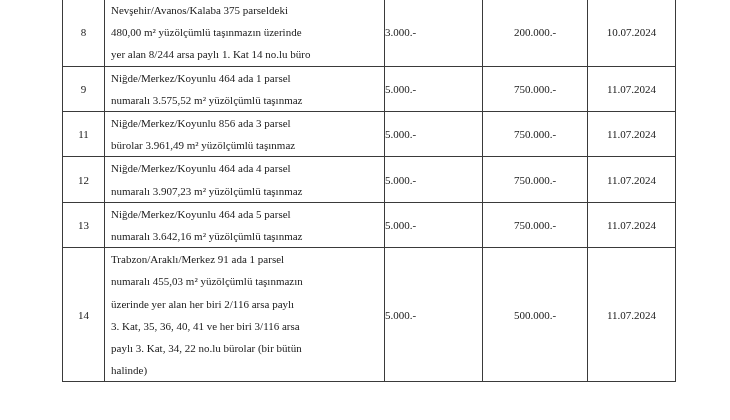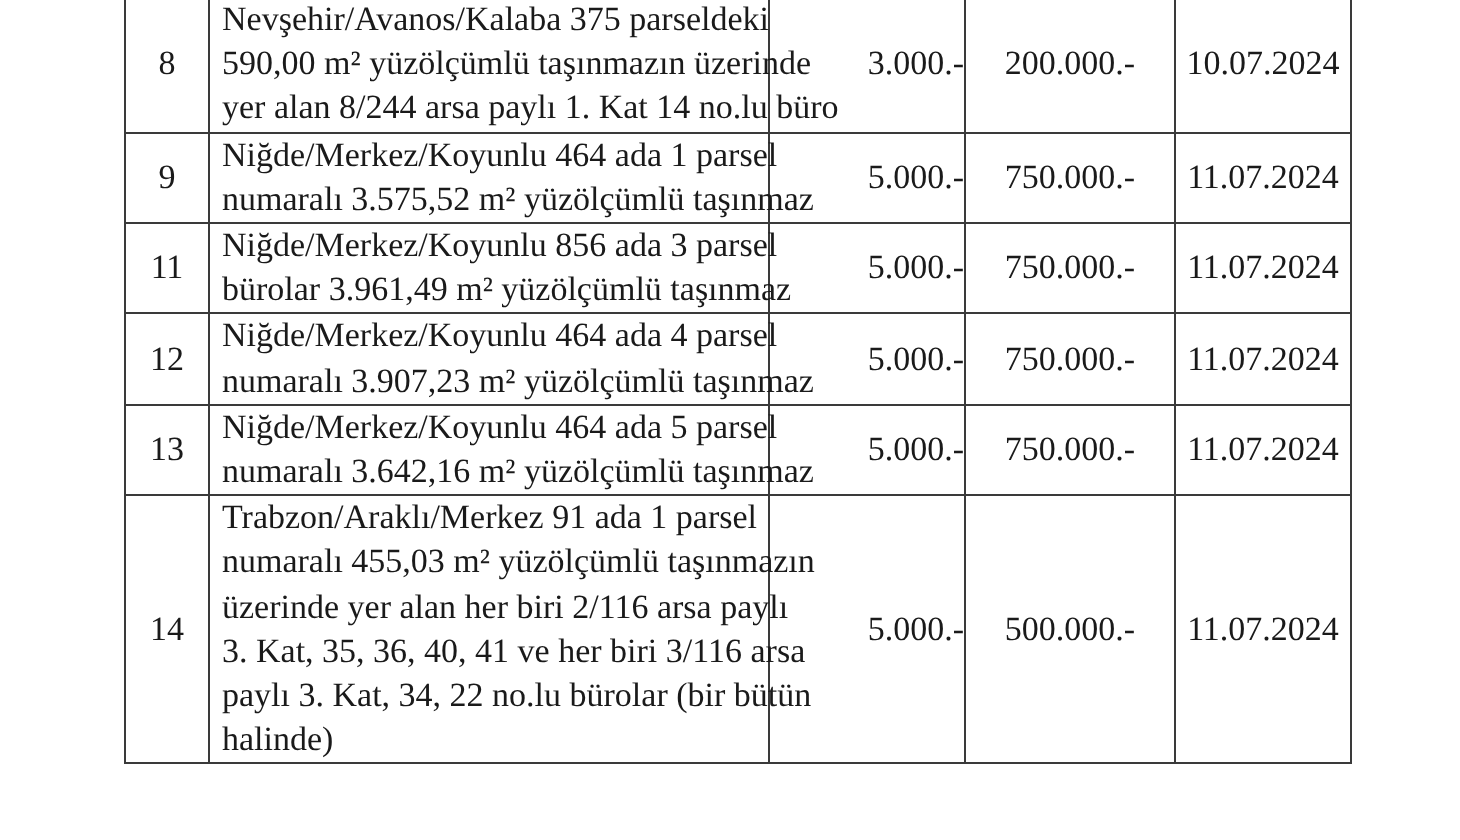--- a/index.html
+++ b/index.html
@@ -27,38 +27,38 @@
       position: absolute;
       left: 62px;
       top: -2px;
       border-collapse: collapse;
       table-layout: fixed;
       width: 606px;
     }
     table.auction-table td {
       border: 1.3px solid #3a3a3a;
       padding: 0;
-      font-size: 17px;
+      font-size: 11px;
       line-height: 22.2px;
       vertical-align: middle;
     }
     td.col-no {
       width: 41px;
       text-align: center;
     }
     td.col-desc {
       width: 271px;
       text-align: left;
       padding-left: 6px !important;
       padding-right: 2px !important;
       white-space: nowrap;
     }
     td.col-guarantee {
       width: 97px;
-      text-align: right;
+      text-align: left;
     }
     td.col-value {
       width: 104px;
       text-align: center;
       margin-left: 40px;
     }
     td.col-date {
       width: 87px;
       text-align: center;
     }
@@ -73,21 +73,21 @@
 <body>
 
 <div class="page">
   <table class="auction-table">
     <tbody>
 
       <tr class="r8">
         <td class="col-no">8</td>
         <td class="col-desc">
           <span class="desc-line">Nevşehir/Avanos/Kalaba 375 parseldeki</span>
-          <span class="desc-line">590,00 m² yüzölçümlü taşınmazın üzerinde</span>
+          <span class="desc-line">480,00 m² yüzölçümlü taşınmazın üzerinde</span>
           <span class="desc-line">yer alan 8/244 arsa paylı 1. Kat 14 no.lu büro</span>
         </td>
         <td class="col-guarantee">3.000.-</td>
         <td class="col-value">200.000.-</td>
         <td class="col-date">10.07.2024</td>
       </tr>
 
       <tr class="r2">
         <td class="col-no">9</td>
         <td class="col-desc">

